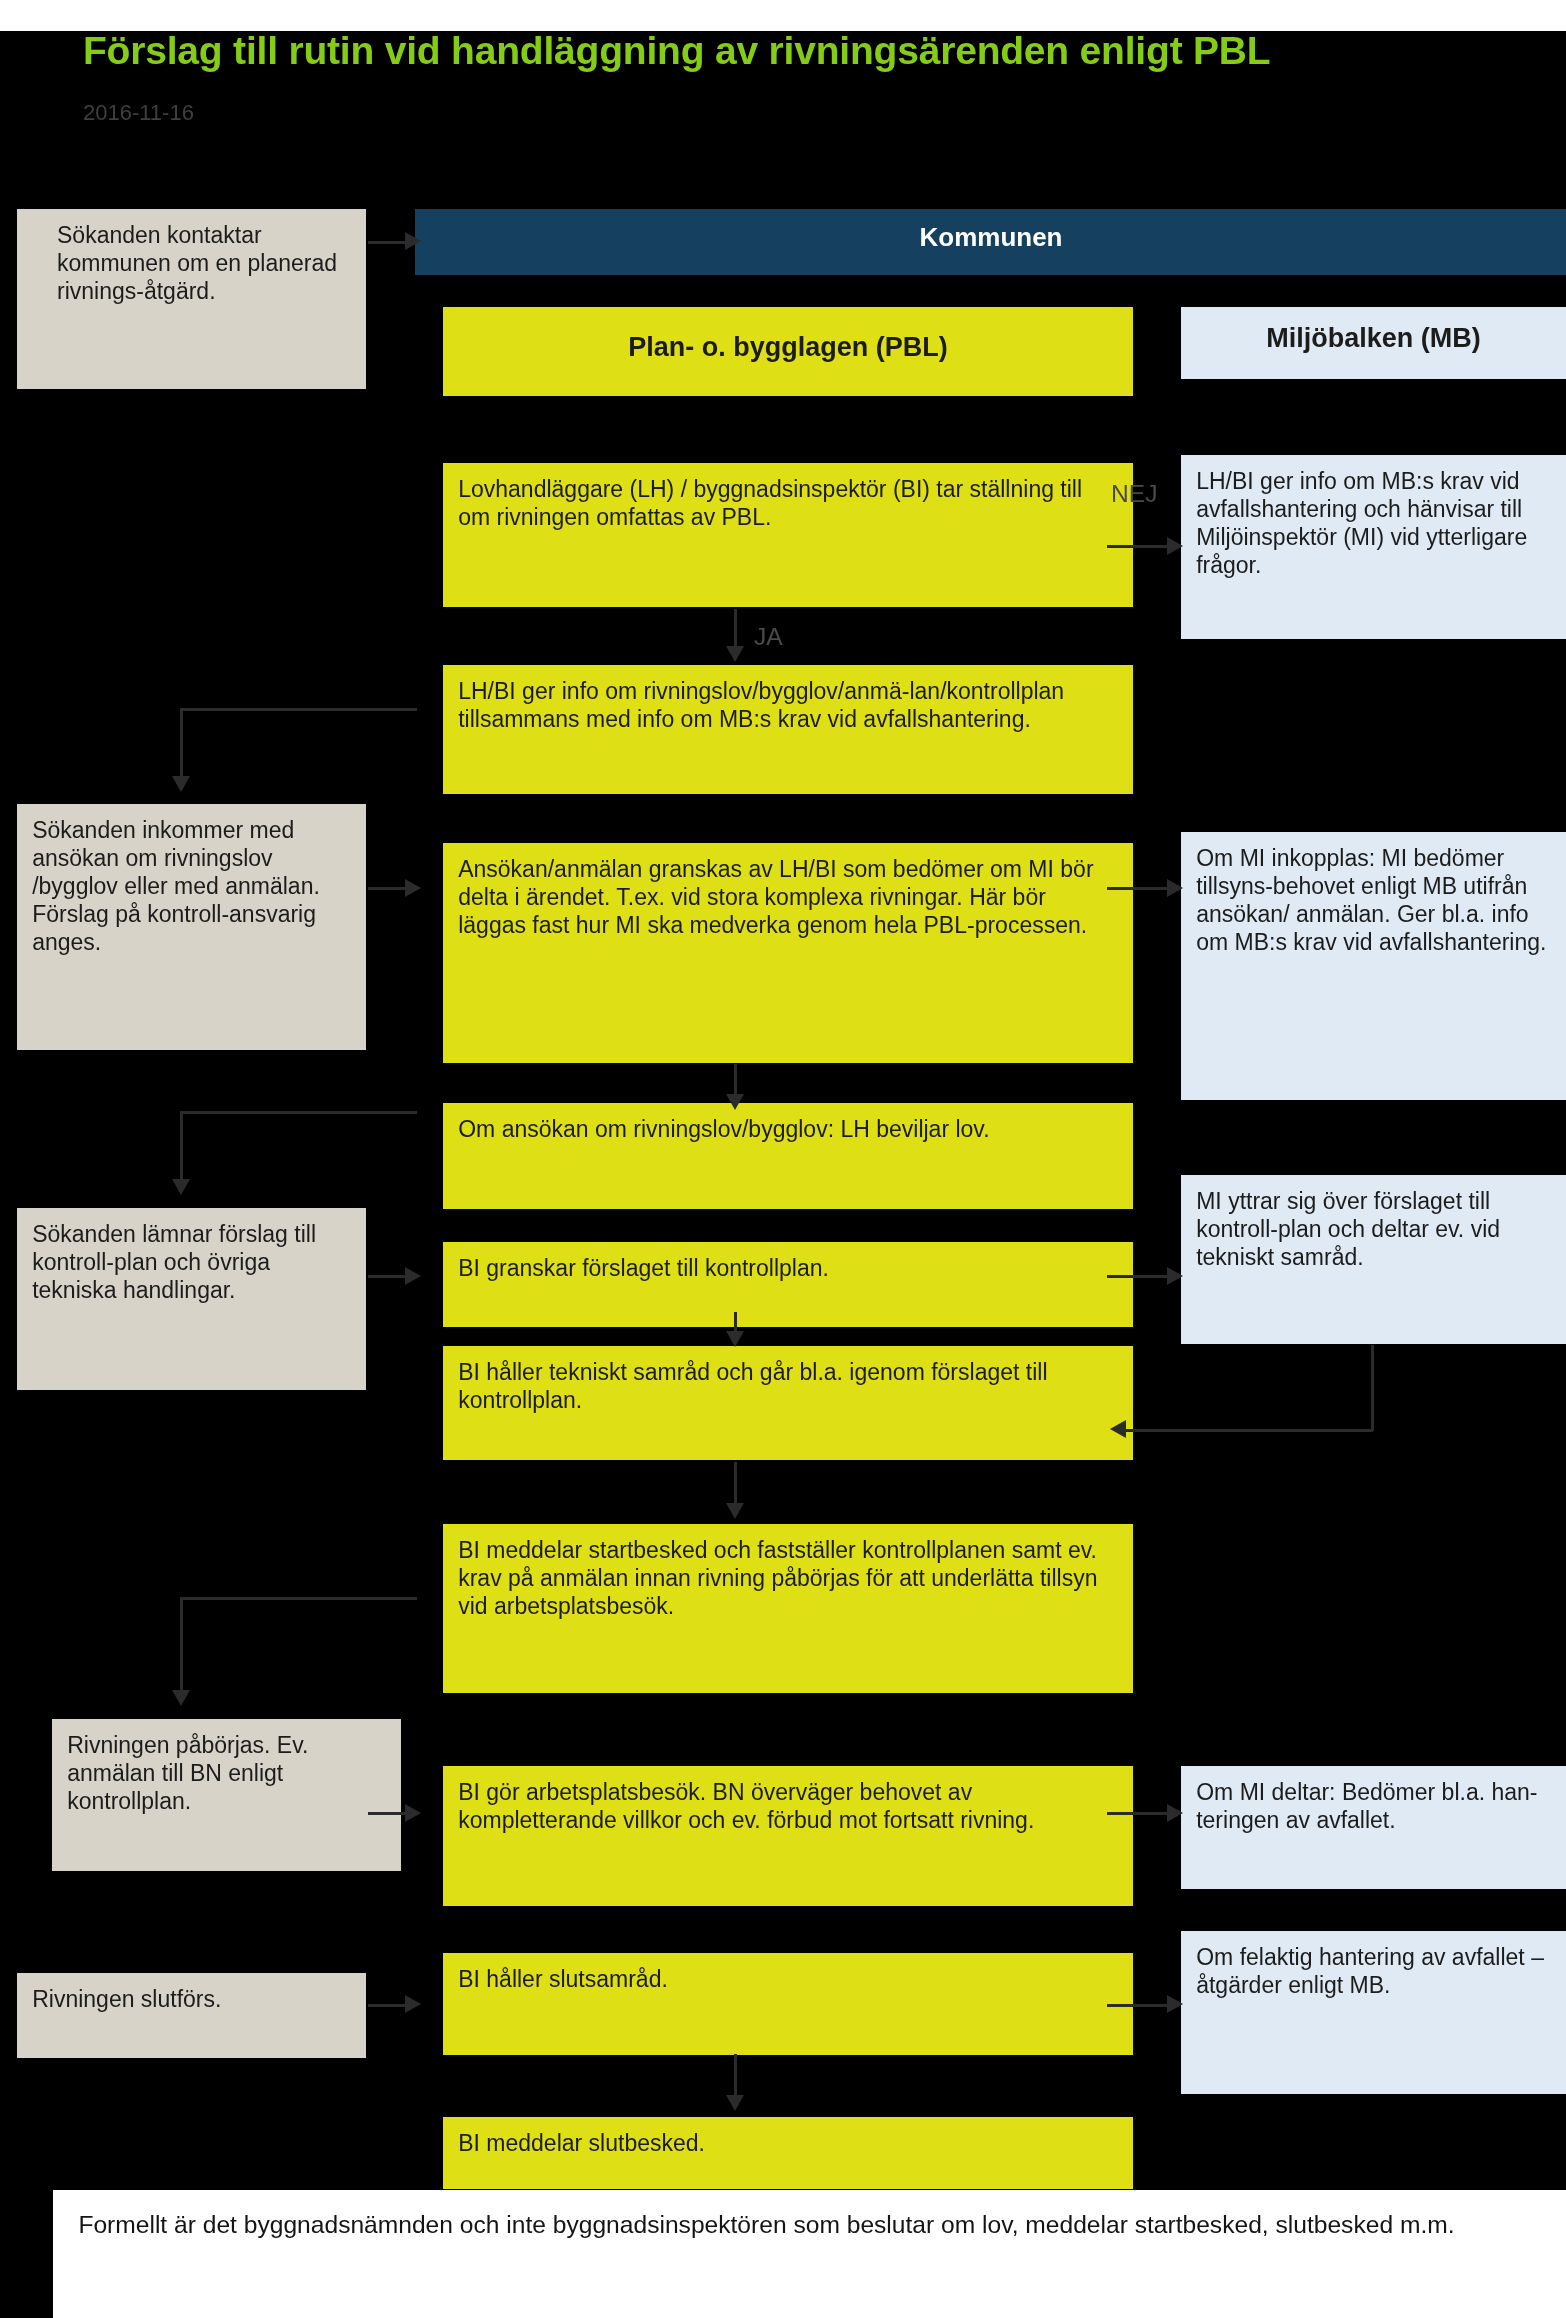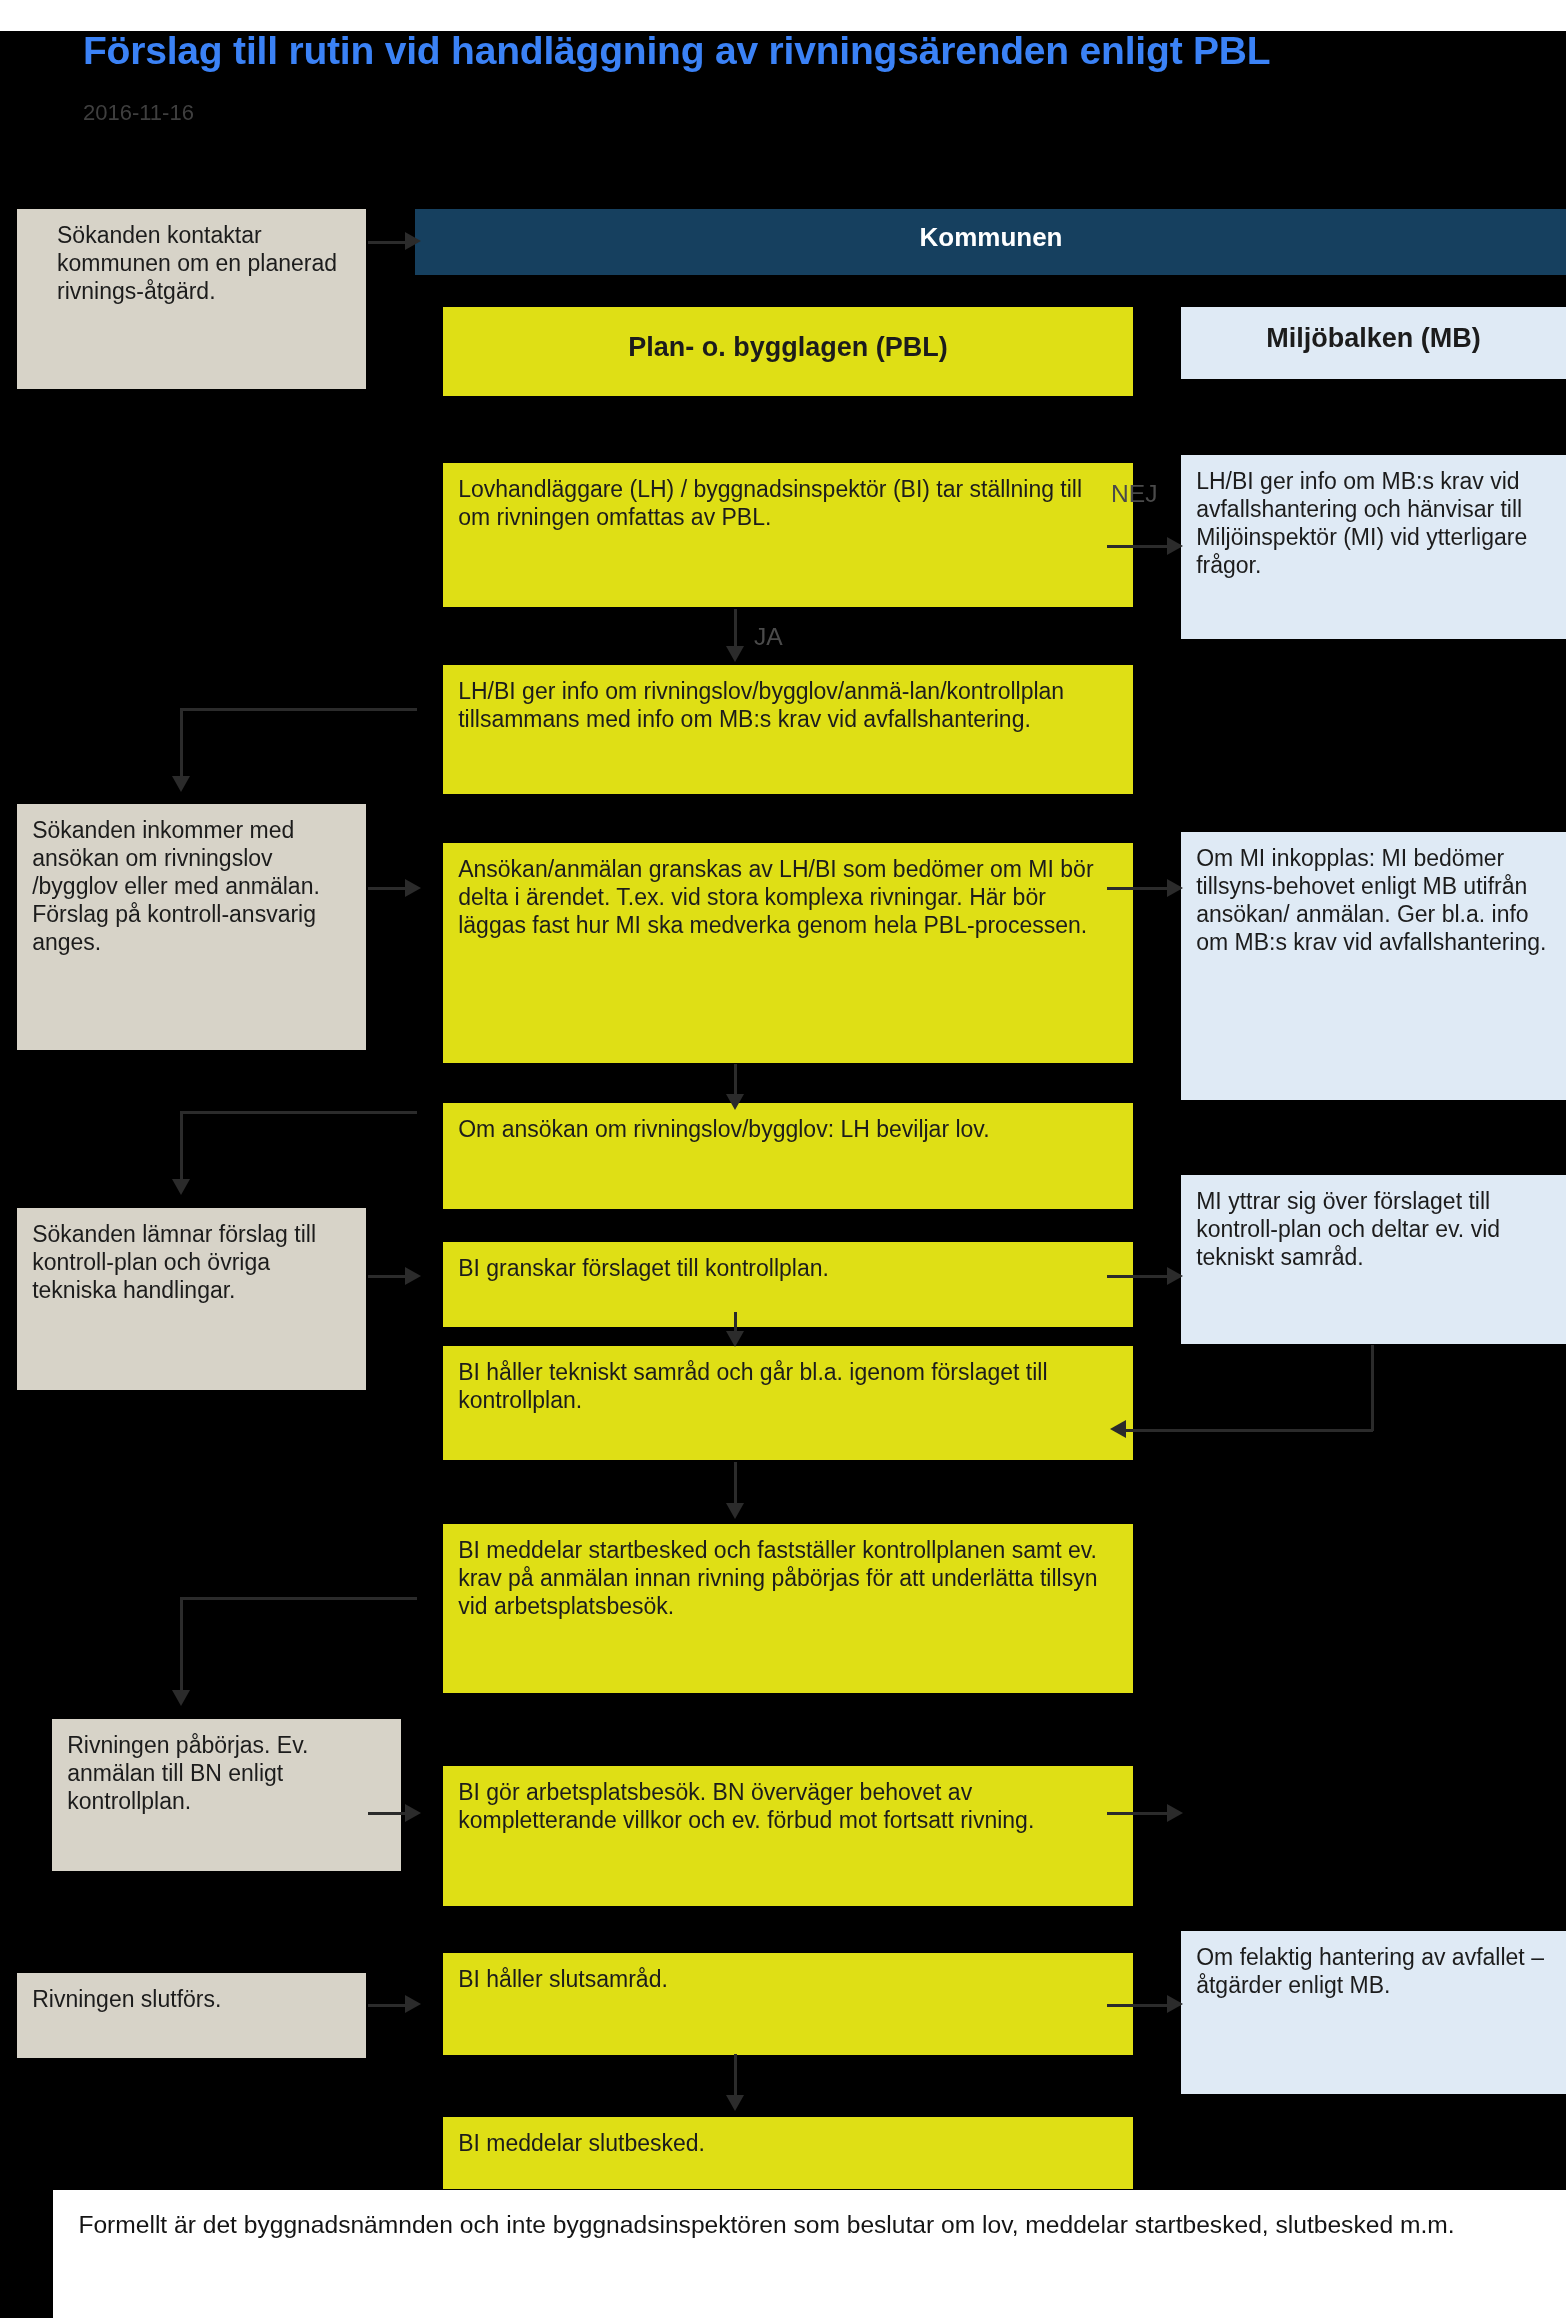--- a/index.html
+++ b/index.html
@@ -29,21 +29,21 @@
     height: 30.5px;
     background: #ffffff;
   }
   #page-title {
     position: absolute;
     left: 83px;
     top: 30.5px;
     width: 1423px;
     font-size: 39px;
     font-weight: bold;
-    color: #3b82f6;
+    color: #84cc16;
     letter-spacing: -0.2px;
     line-height: 1.05;
     white-space: nowrap;
   }
   #page-subtitle {
     position: absolute;
     left: 83px;
     top: 100px;
     font-size: 22px;
     color: #3f3f3f;
@@ -169,20 +169,21 @@
   <div class="box box-yellow" style="left:415px; top:1953px; width:690px; height:102px;">BI håller slutsamråd.</div>
 
   <div class="box box-yellow" style="left:415px; top:2117px; width:690px; height:72px;">BI meddelar slutbesked.</div>
 
   <div class="box box-blue" style="left:1181px; top:455px; width:385px; height:184px;">LH/BI ger info om MB:s krav vid avfallshantering och hänvisar till Miljöinspektör (MI) vid ytterligare frågor.</div>
 
   <div class="box box-blue" style="left:1181px; top:832px; width:385px; height:268px;">Om MI inkopplas: MI bedömer tillsyns-behovet enligt MB utifrån ansökan/ anmälan. Ger bl.a. info om MB:s krav vid avfallshantering.</div>
 
   <div class="box box-blue" style="left:1181px; top:1175px; width:385px; height:169px;">MI yttrar sig över förslaget till kontroll-plan och deltar ev. vid tekniskt samråd.</div>
 
+  <div class="box box-blue" style="left:1181px; top:1766px; width:385px; height:123px;">Om MI deltar: Bedömer bl.a. han-teringen av avfallet.</div>
 
   <div class="box box-blue" style="left:1181px; top:1931px; width:385px; height:163px;">Om felaktig hantering av avfallet – åtgärder enligt MB.</div>
 
   <div class="ln ln-h" style="left:368px; top:241px; width:39px;"></div>
   <div class="arrowhead ah-right" style="left:405px; top:232px;"></div>
 
   <div class="ln ln-h" style="left:1107px; top:545px; width:64px;"></div>
   <div class="arrowhead ah-right" style="left:1167px; top:537px;"></div>
   <div class="edge-label" style="left:1111px; top:480px;">NEJ</div>
 

